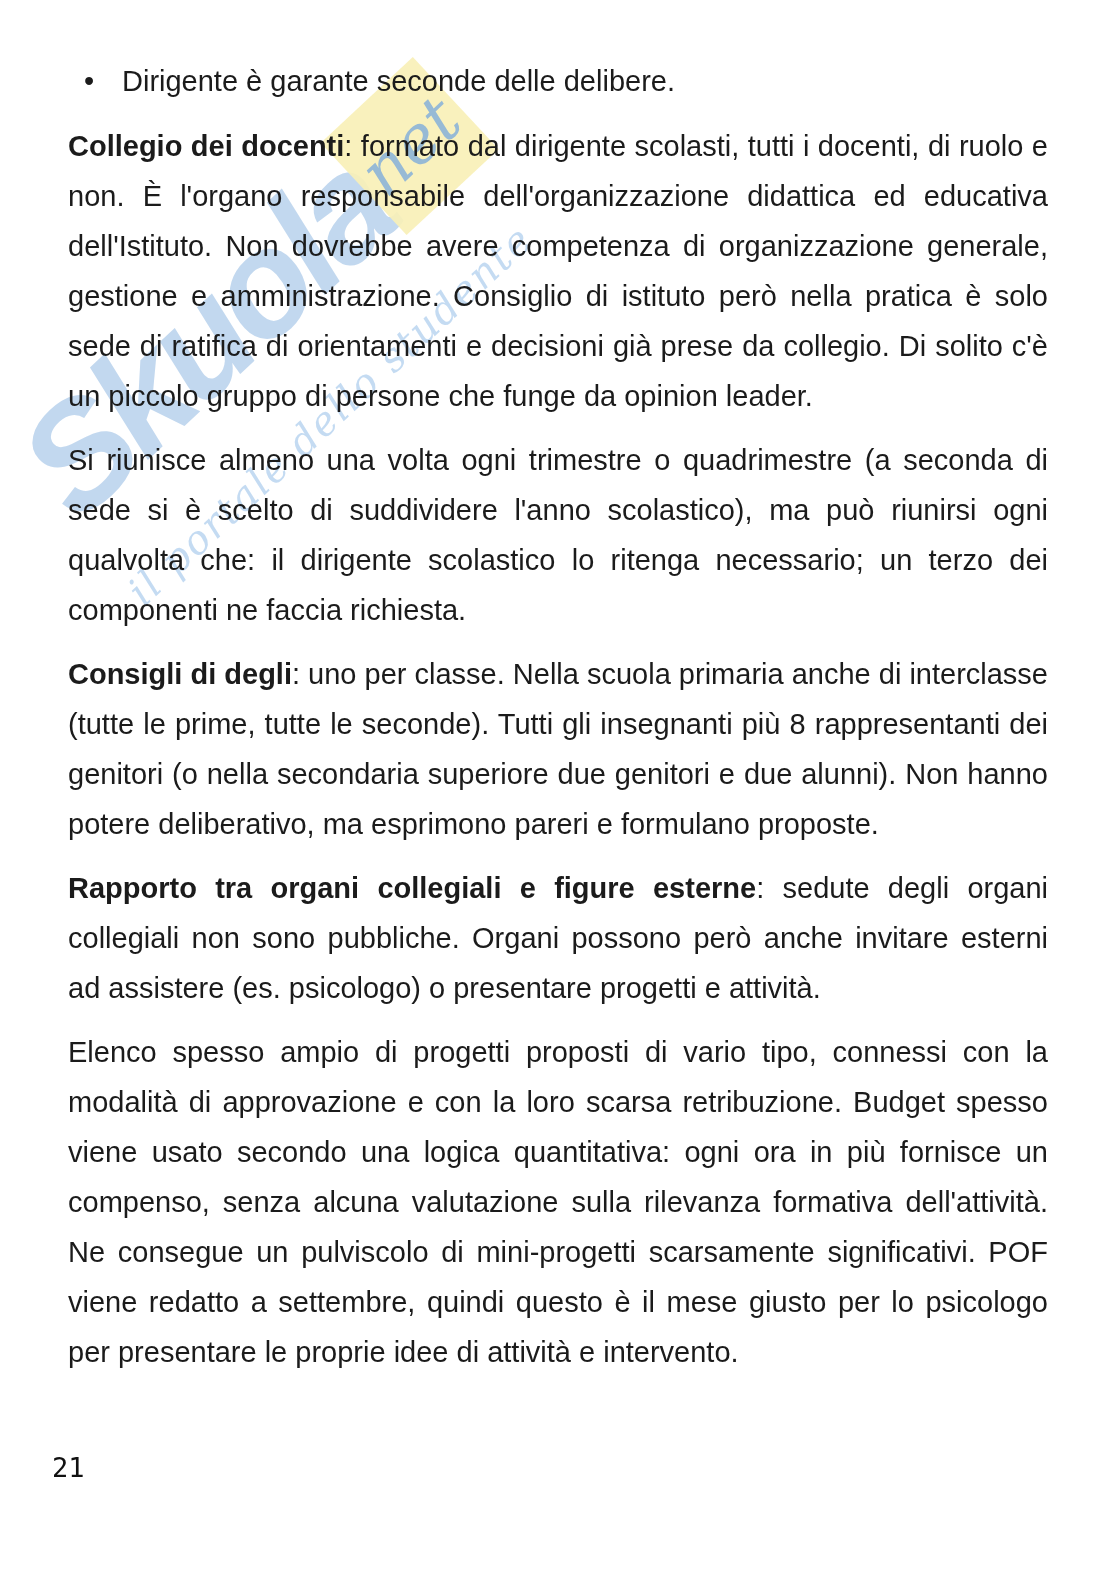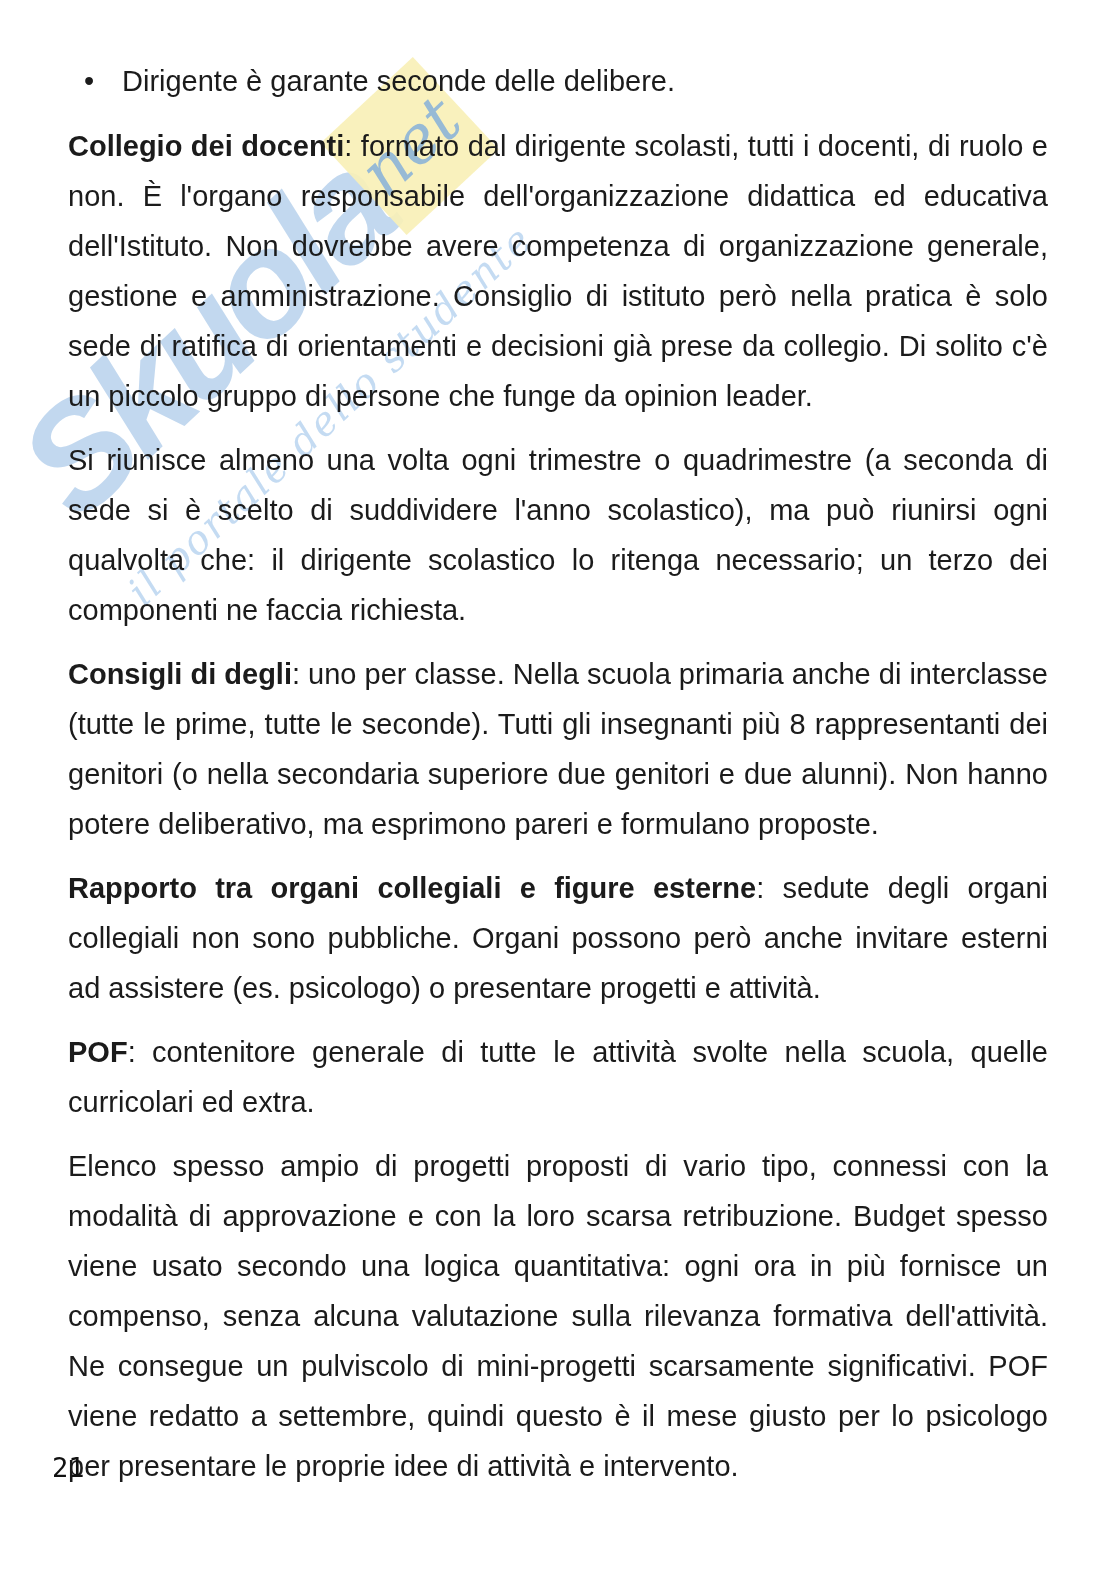--- a/index.html
+++ b/index.html
@@ -122,21 +122,20 @@
     </div>
 
     <p class="para"><span class="lead">Collegio dei docenti</span><span>: formato dal dirigente scolasti, tutti i docenti, di ruolo e non. È l'organo responsabile dell'organizzazione didattica ed educativa dell'Istituto. Non dovrebbe avere competenza di organizzazione generale, gestione e amministrazione. Consiglio di istituto però nella pratica è solo sede di ratifica di orientamenti e decisioni già prese da collegio. Di solito c'è un piccolo gruppo di persone che funge da opinion leader.</span></p>
 
     <p class="para"><span class="lead"></span><span>Si riunisce almeno una volta ogni trimestre o quadrimestre (a seconda di sede si è scelto di suddividere l'anno scolastico), ma può riunirsi ogni qualvolta che: il dirigente scolastico lo ritenga necessario; un terzo dei componenti ne faccia richiesta.</span></p>
 
     <p class="para"><span class="lead">Consigli di degli</span><span>: uno per classe. Nella scuola primaria anche di interclasse (tutte le prime, tutte le seconde). Tutti gli insegnanti più 8 rappresentanti dei genitori (o nella secondaria superiore due genitori e due alunni). Non hanno potere deliberativo, ma esprimono pareri e formulano proposte.</span></p>
 
     <p class="para"><span class="lead">Rapporto tra organi collegiali e figure esterne</span><span>: sedute degli organi collegiali non sono pubbliche. Organi possono però anche invitare esterni ad assistere (es. psicologo) o presentare progetti e attività.</span></p>
 
-    <p class="para"><span class="lead">POF</span><span>: contenitore generale di tutte le attività svolte nella scuola, quelle curricolari ed extra.</span></p>
 
     <p class="para"><span class="lead"></span><span>Elenco spesso ampio di progetti proposti di vario tipo, connessi con la modalità di approvazione e con la loro scarsa retribuzione. Budget spesso viene usato secondo una logica quantitativa: ogni ora in più fornisce un compenso, senza alcuna valutazione sulla rilevanza formativa dell'attività. Ne consegue un pulviscolo di mini-progetti scarsamente significativi. POF viene redatto a settembre, quindi questo è il mese giusto per lo psicologo per presentare le proprie idee di attività e intervento.</span></p>
 
   </div>
 
   <div class="page-number">21</div>
 
 </div>
 
 </body></html>

